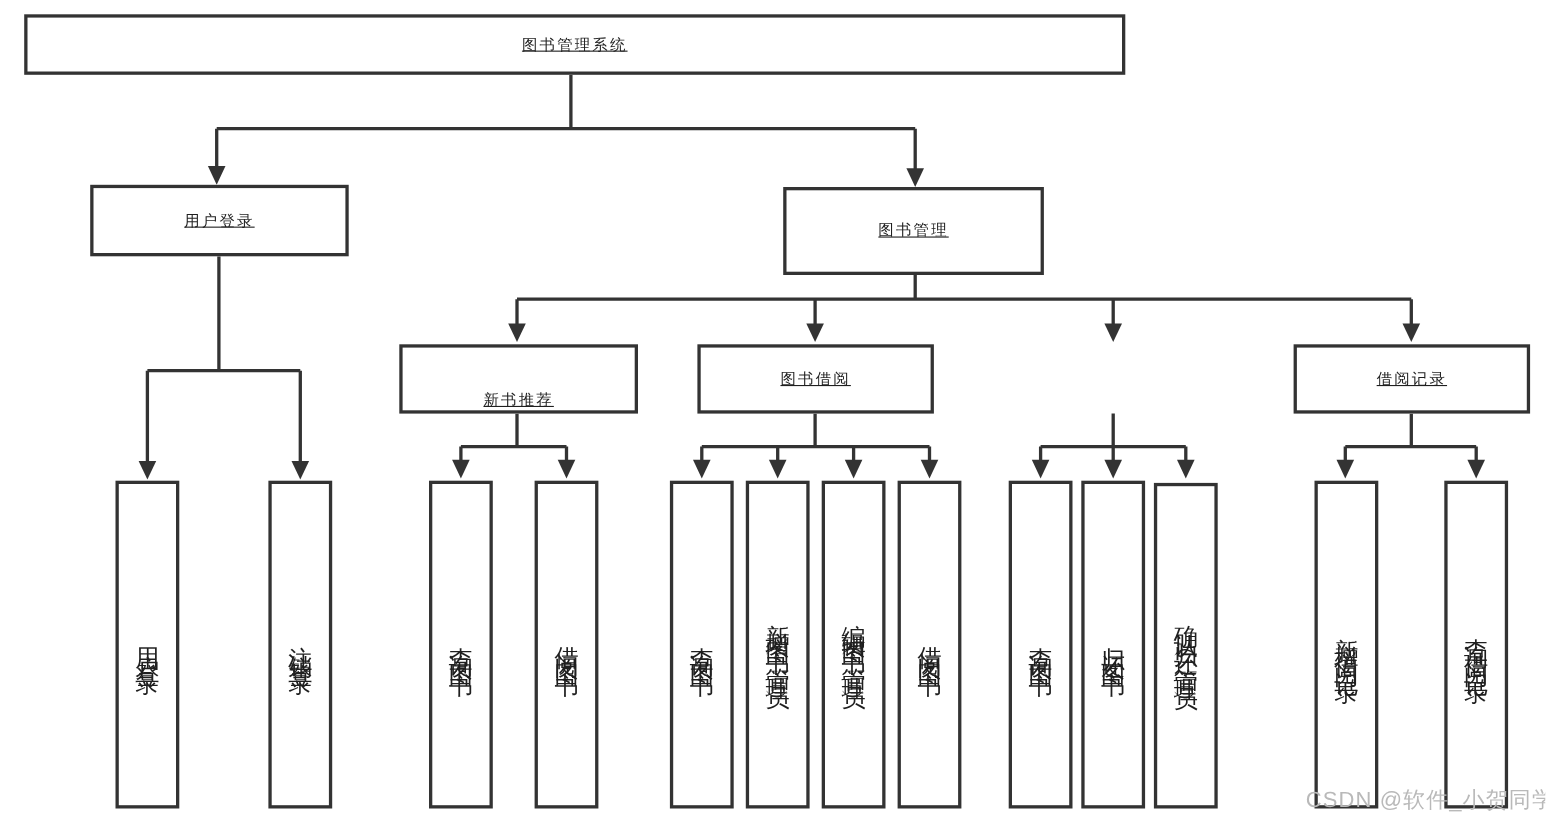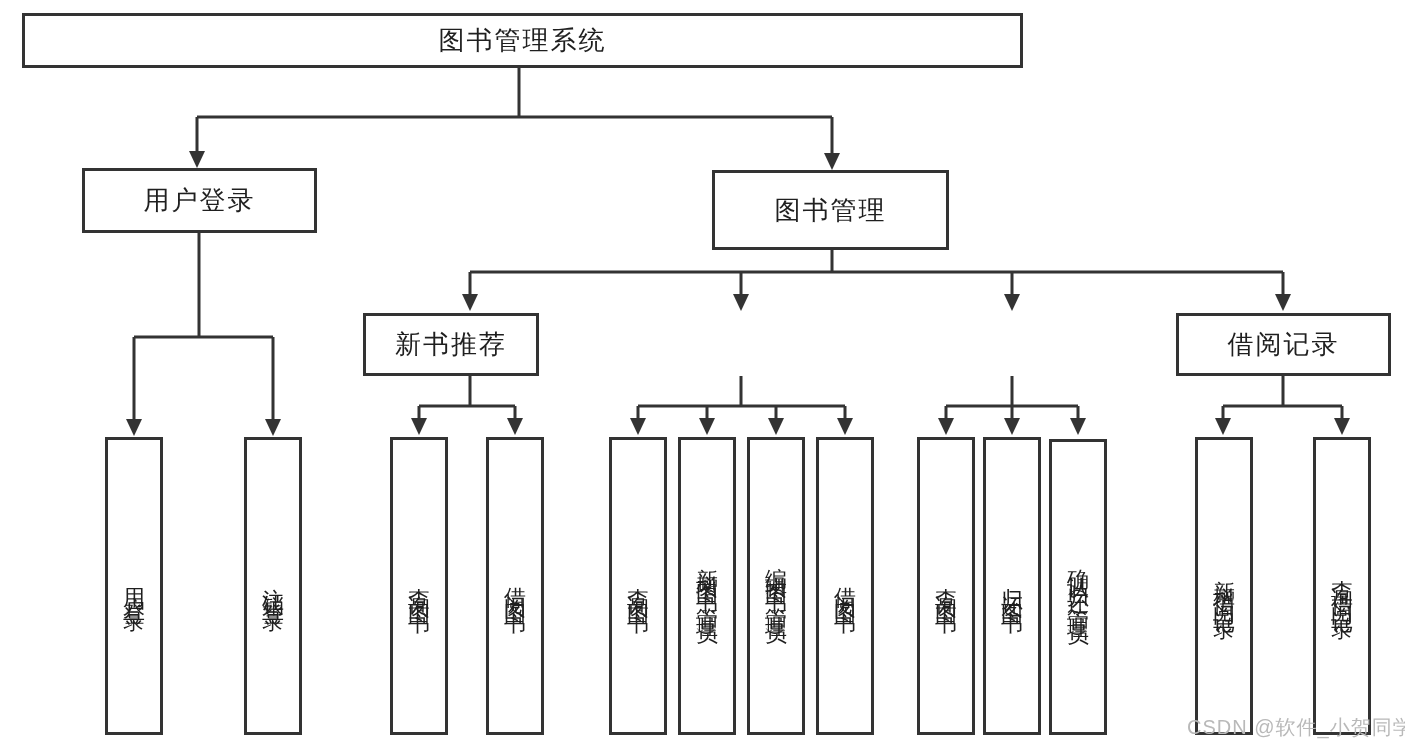--- a/index.html
+++ b/index.html
@@ -19,23 +19,24 @@
   }
   .connectors{position:absolute;left:0;top:0;width:1405px;height:747px;}
   .connectors path{fill:none;stroke:var(--line);stroke-width:3;}
   .connectors polygon{fill:var(--line);stroke:none;}
   .node{
     position:absolute;
     box-sizing:border-box;
     border:3px solid var(--line);
     background:#fff;
     display:flex;align-items:center;justify-content:center;
-    font-size:26px;
+    font-size:14px;
     letter-spacing:2px;
     white-space:nowrap;
+    text-decoration:underline;
   }
   .leaf{
     position:absolute;
     box-sizing:border-box;
     border:3px solid var(--line);
     background:#fff;
     display:flex;align-items:center;justify-content:center;
   }
   .leaf span{
     writing-mode:vertical-rl;
@@ -99,22 +100,25 @@
     <span>图书管理系统</span>
   </div>
 
   <div class="node" style="left:82px;top:168px;width:235px;height:65px;">
     <span>用户登录</span>
   </div>
   <div class="node" style="left:712px;top:170px;width:237px;height:80px;">
     <span>图书管理</span>
   </div>
 
-  <div class="node" style="left:363px;top:313px;width:176px;height:63px;">
+  <div class="node" style="left:363px;top:313px;width:217px;height:63px;align-items:flex-end;">
     <span>新书推荐</span>
+  </div>
+  <div class="node" style="left:634px;top:313px;width:215px;height:63px;">
+    <span>图书借阅</span>
   </div>
   <div class="node" style="left:1176px;top:313px;width:215px;height:63px;">
     <span>借阅记录</span>
   </div>
 
   <div class="leaf" style="left:105px;top:437px;width:58px;height:298px;">
     <span>用户登录</span>
   </div>
   <div class="leaf" style="left:244px;top:437px;width:58px;height:298px;">
     <span>注销登录</span>

